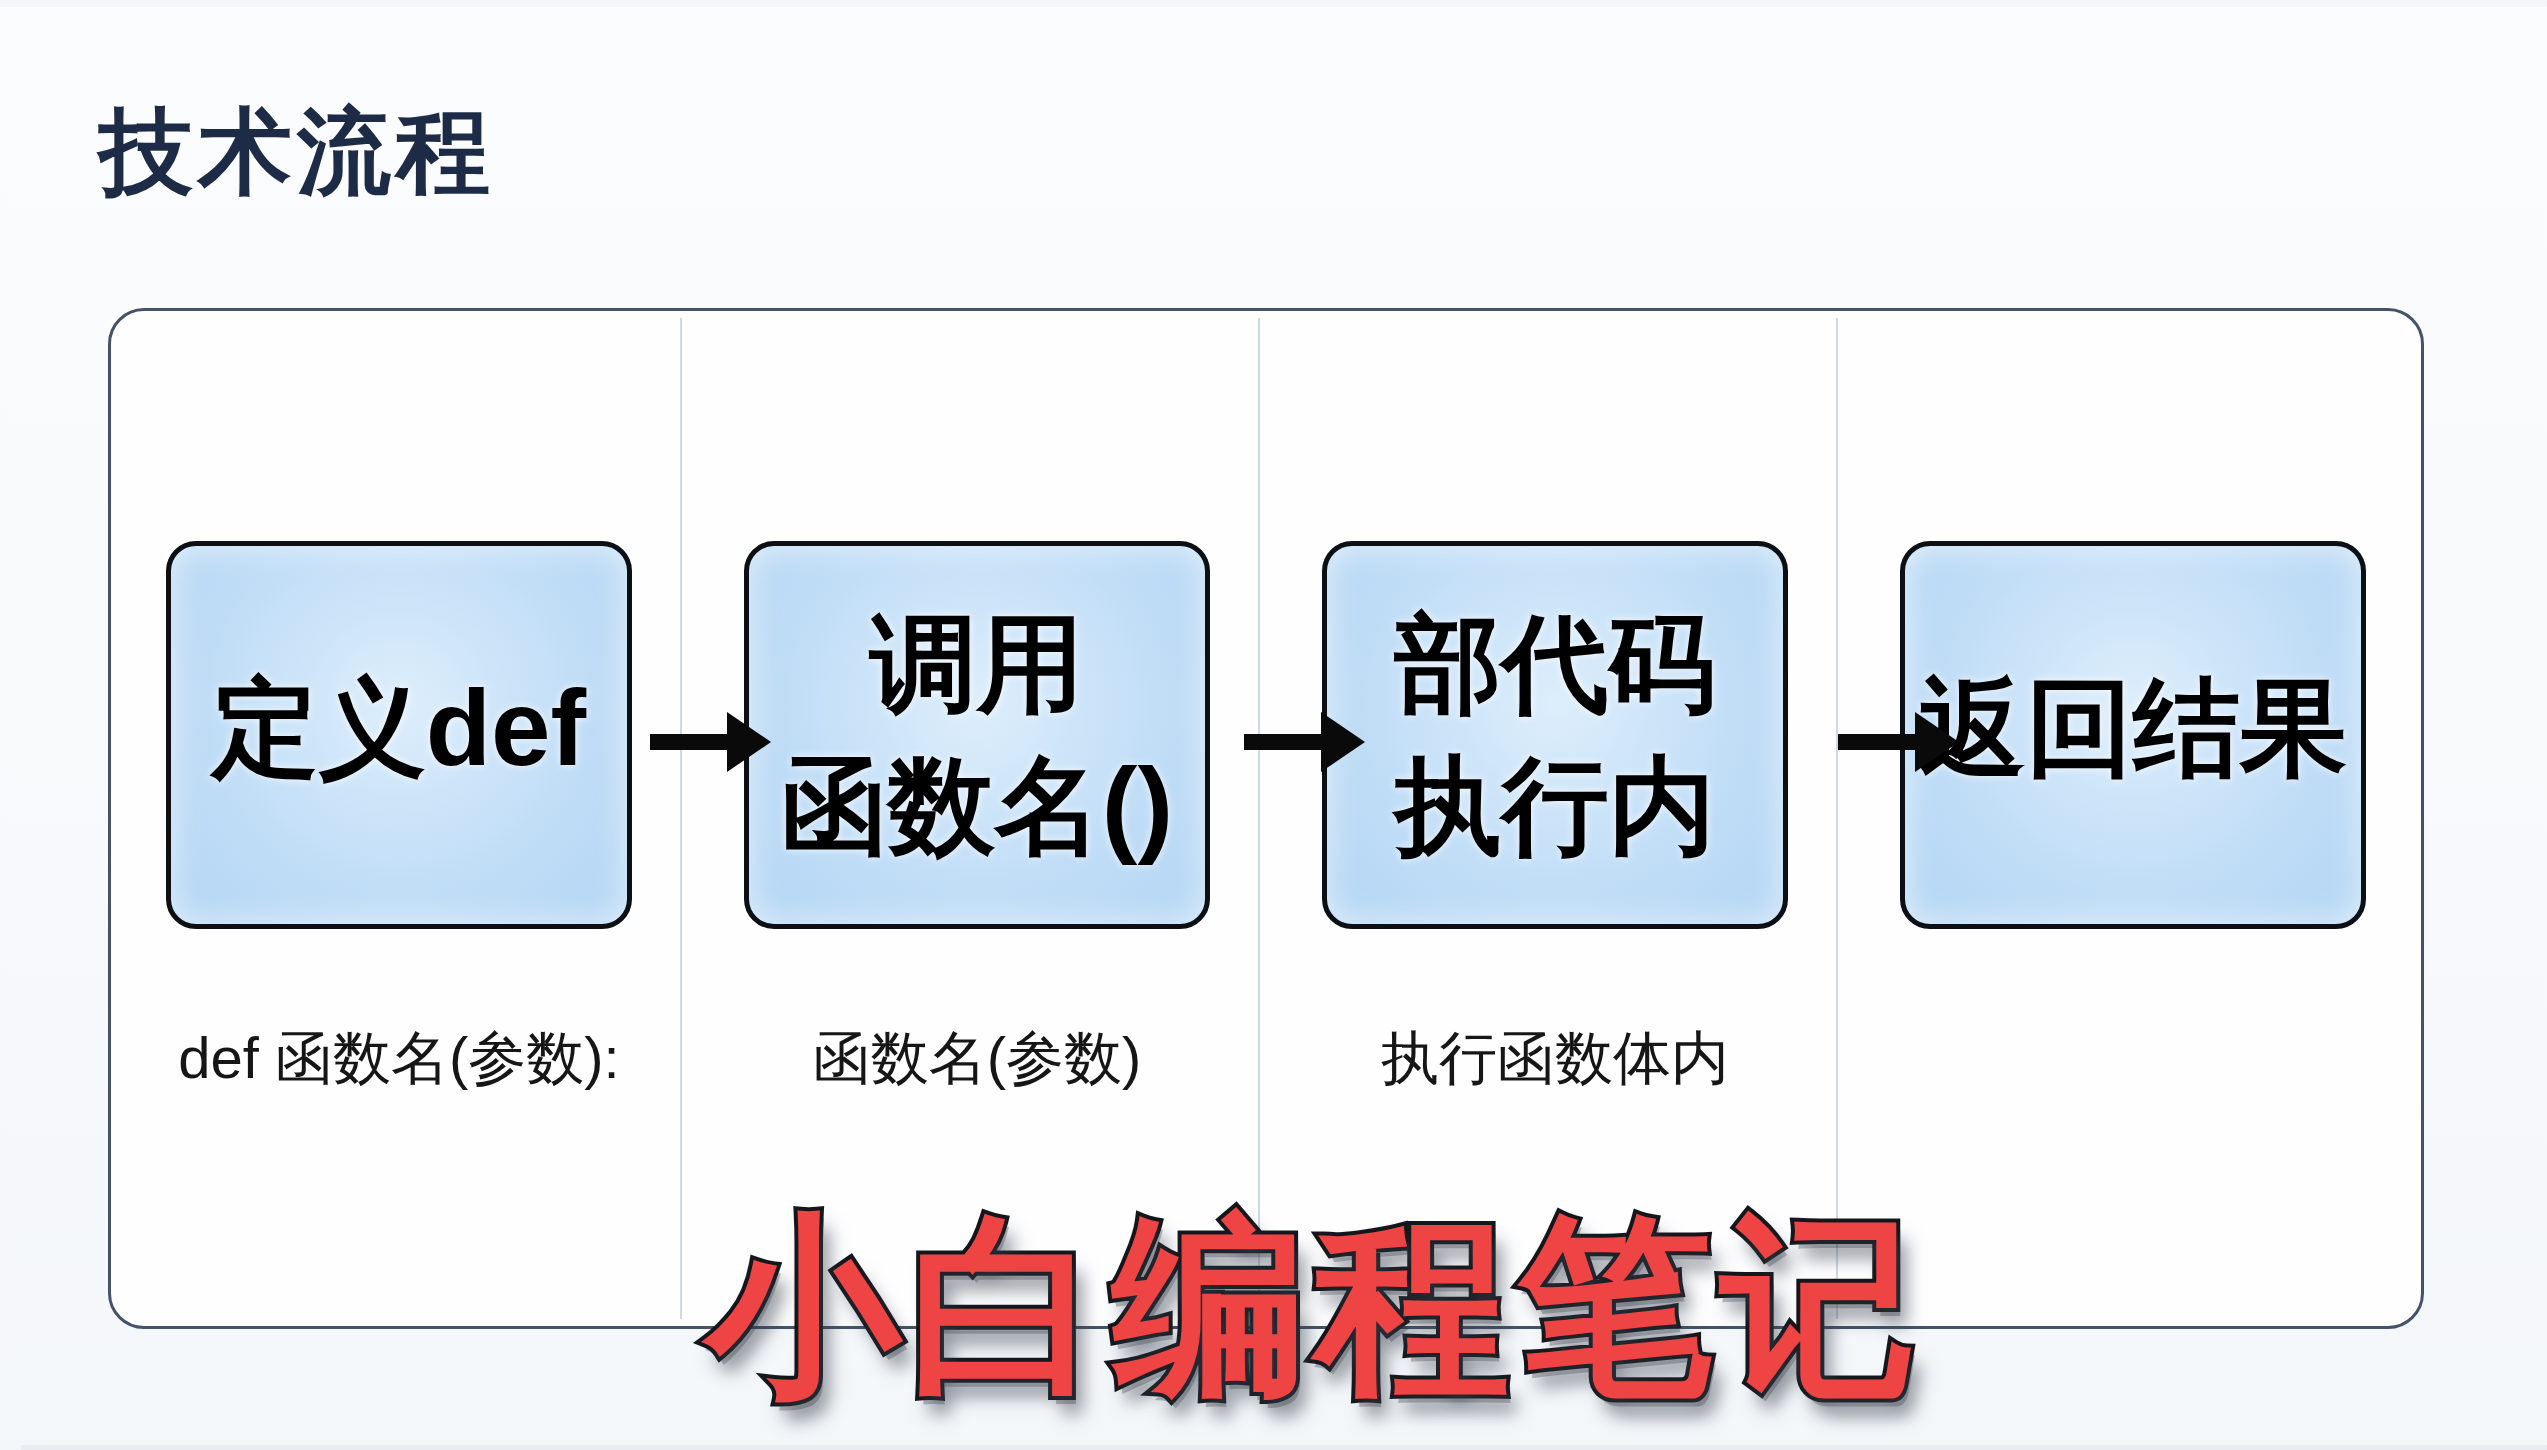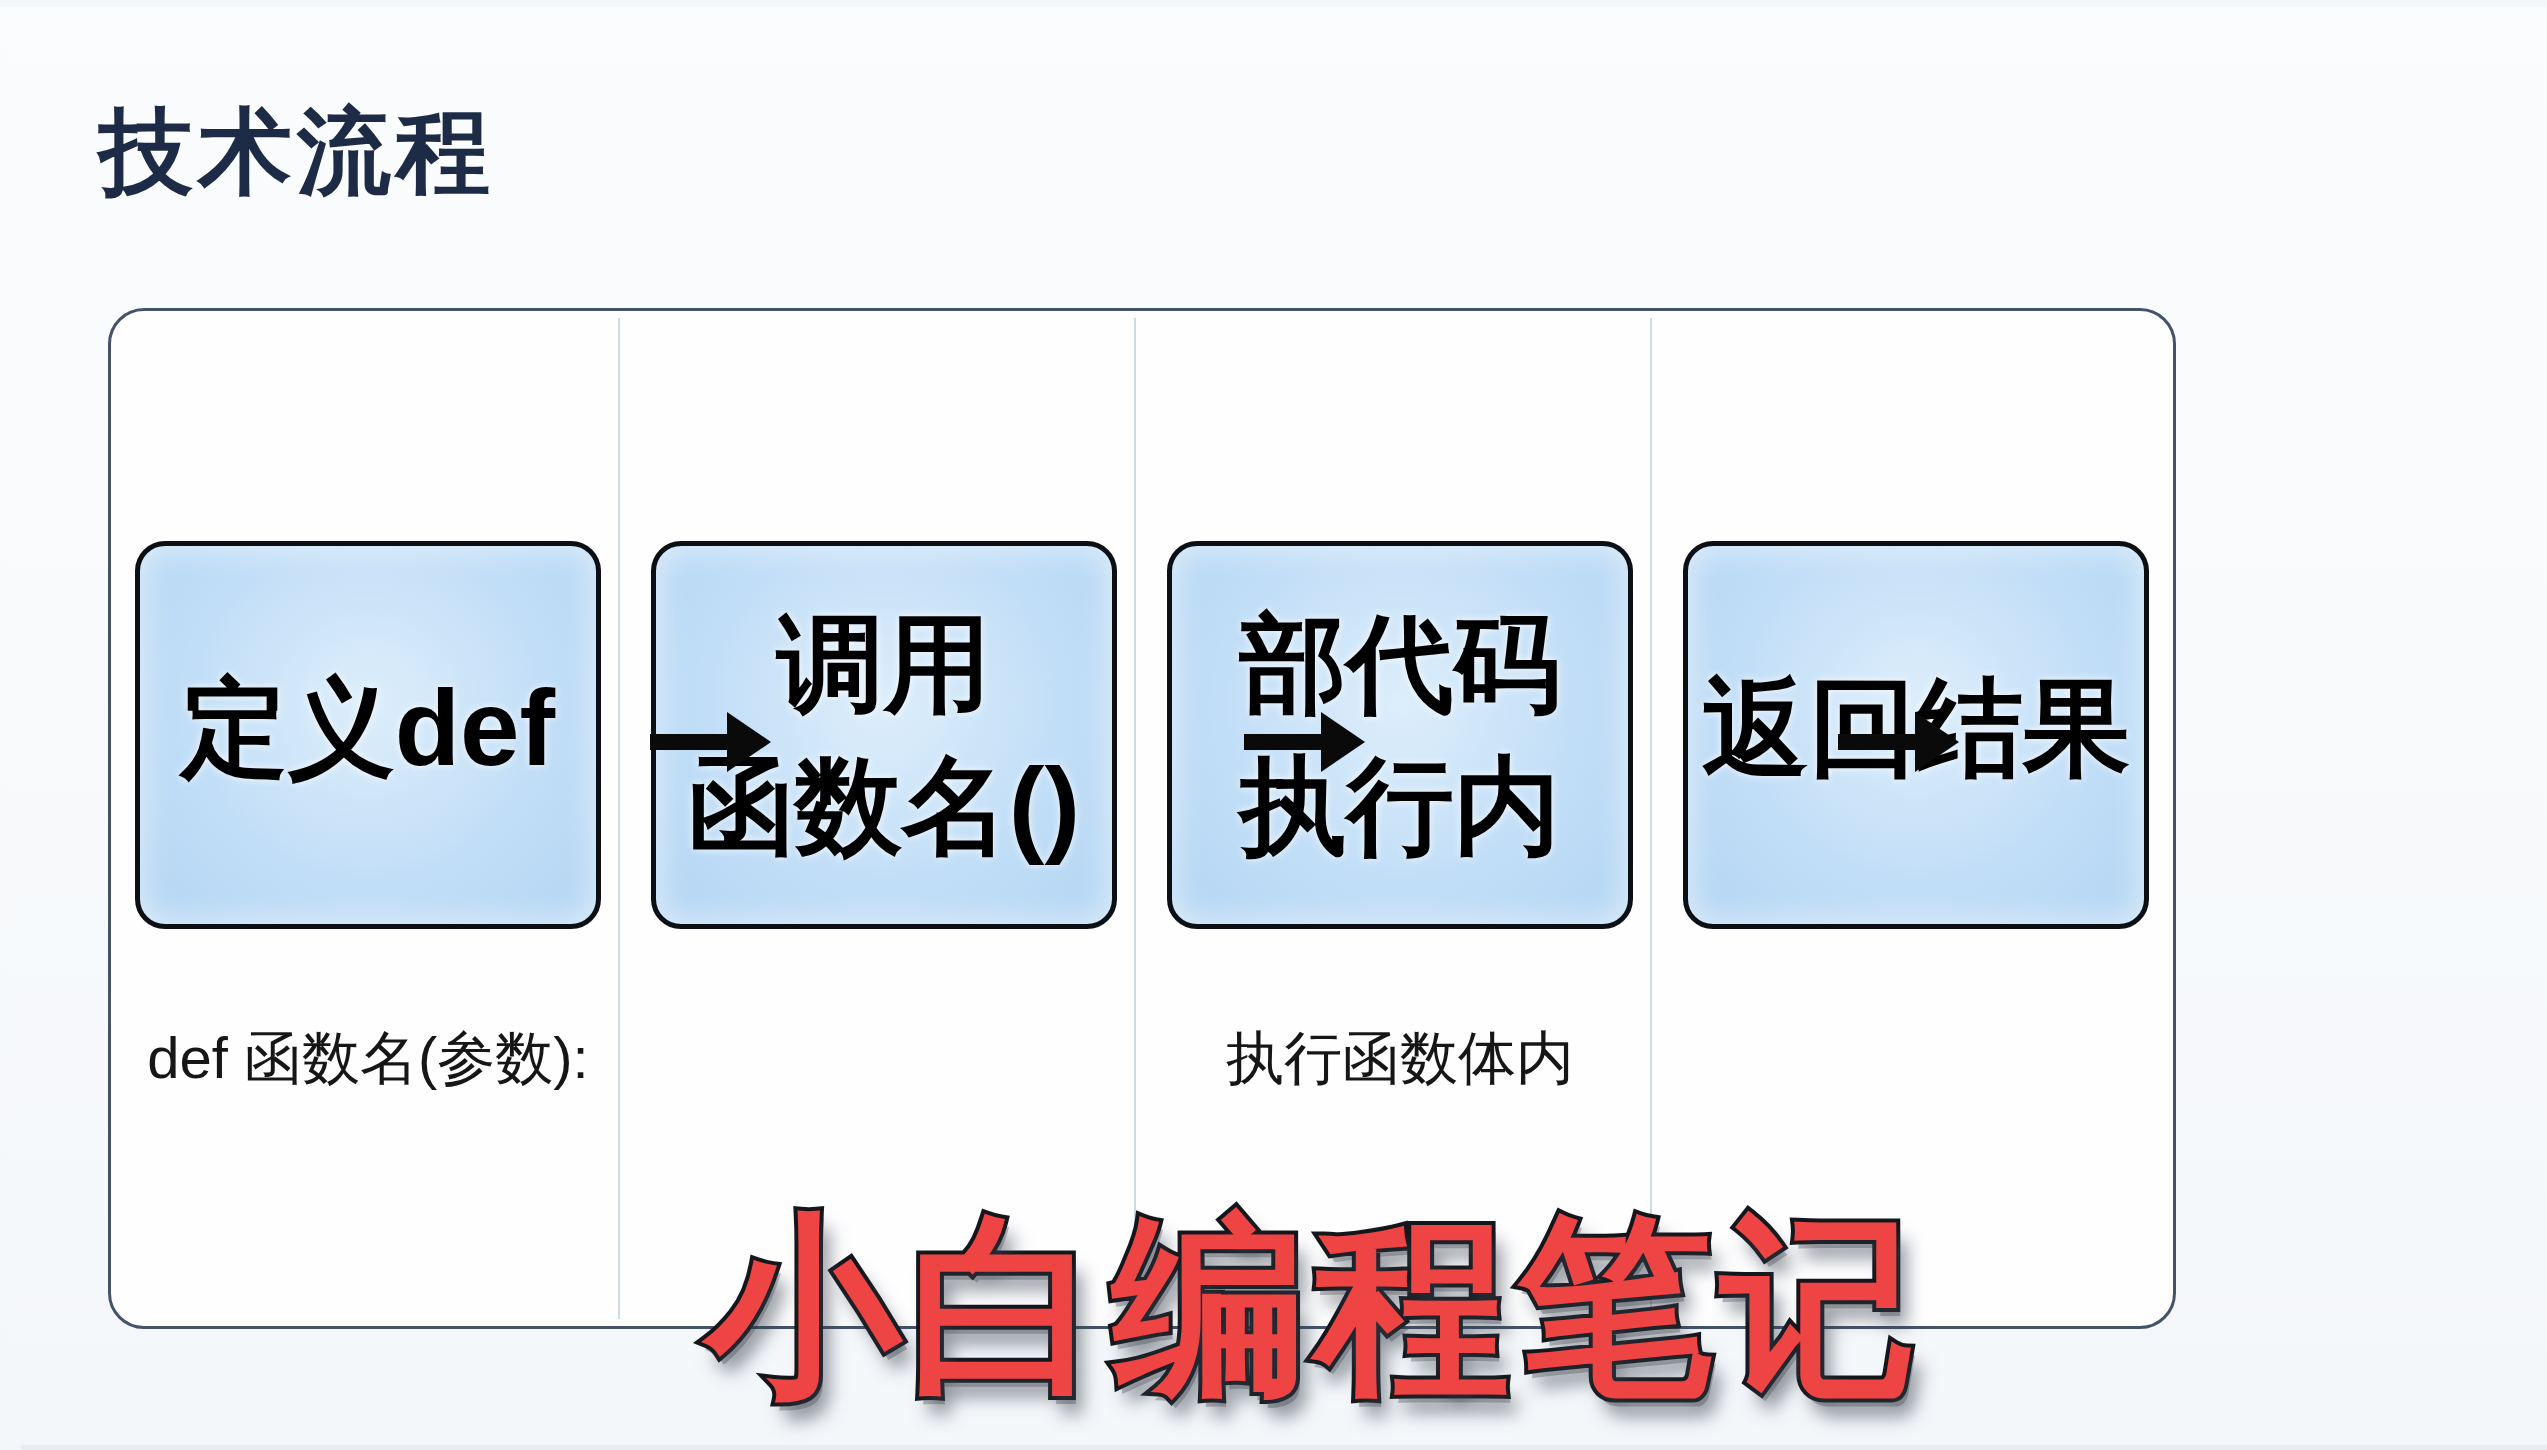--- a/index.html
+++ b/index.html
@@ -18,21 +18,21 @@
     font-weight: 900;
     letter-spacing: 5px;
     color: #1d2b47;
     white-space: nowrap;
   }
 
   .flow-panel {
     position: absolute;
     left: 87px;
     top: 287px;
-    width: 2068px;
+    width: 2316px;
     height: 1021px;
     background: #fefeff;
     border: 3px solid #44536a;
     border-radius: 36px;
     display: flex;
   }
 
   .flow-col {
     flex: 1 1 0;
     position: relative;
@@ -153,20 +153,24 @@
         <span class="caption-line">def 函数名(参数):</span>
         <span class="caption-line"></span>
       </div>
     </div>
 
     <div class="flow-col has-divider">
       <div class="flow-box">
         <span class="box-line">调用</span>
         <span class="box-line">函数名()</span>
       </div>
+      <div class="flow-caption">
+        <span class="caption-line">函数名(参数)</span>
+        <span class="caption-line"></span>
+      </div>
     </div>
 
     <div class="flow-col has-divider">
       <div class="flow-box">
         <span class="box-line">部代码</span>
         <span class="box-line">执行内</span>
       </div>
       <div class="flow-caption">
         <span class="caption-line">执行函数体内</span>
       </div>

